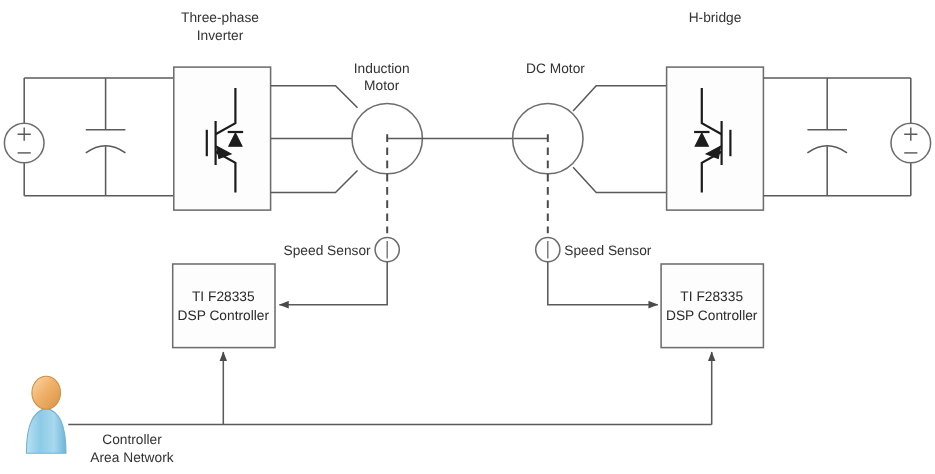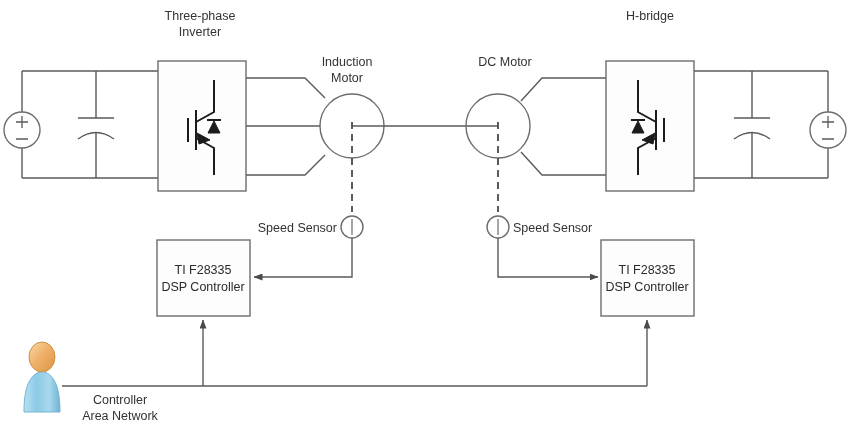--- a/index.html
+++ b/index.html
@@ -7,21 +7,20 @@
     padding: 0;
     background: #ffffff;
   }
   #canvas {
     position: relative;
     width: 850px;
     height: 431px;
     background: #ffffff;
     font-family: "Liberation Sans", sans-serif;
     overflow: hidden;
-    border-radius: 29px;
   }
   svg#schematic {
     position: absolute;
     left: 0;
     top: 0;
     width: 850px;
     height: 431px;
   }
   .wire {
     fill: none;

